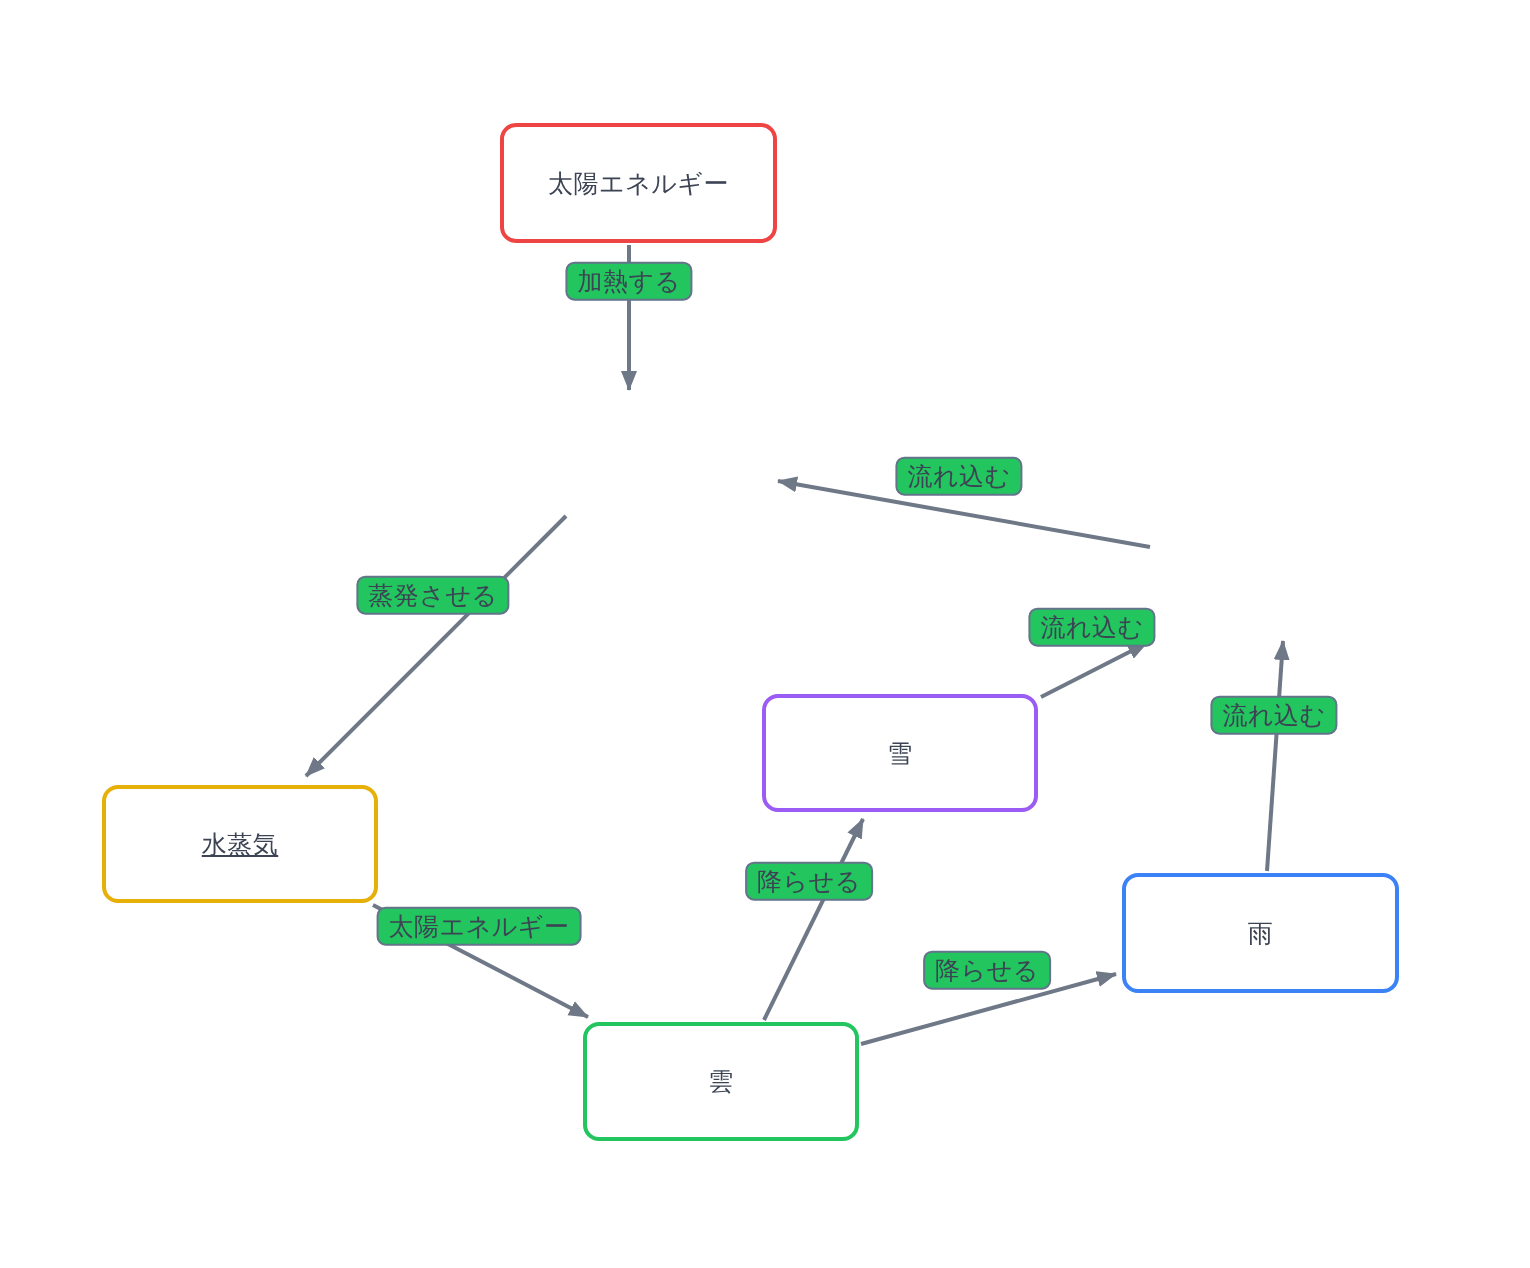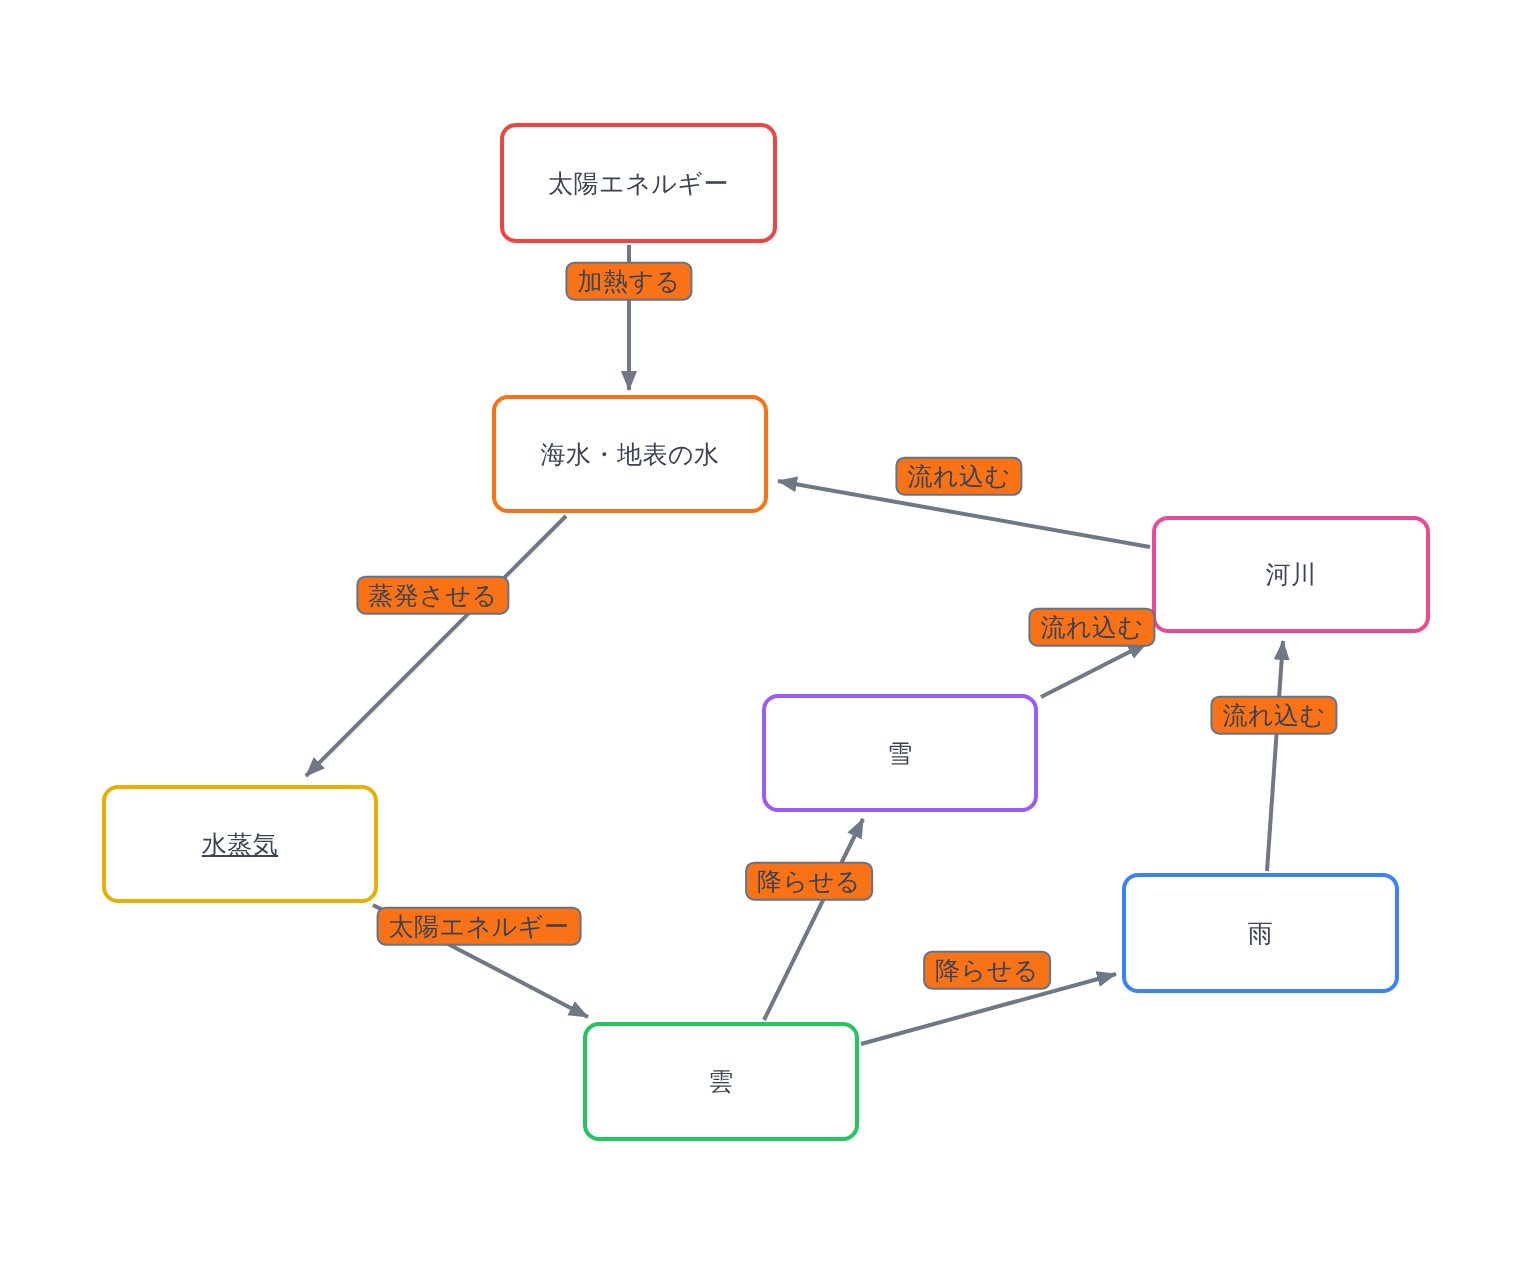--- a/index.html
+++ b/index.html
@@ -34,21 +34,21 @@
     align-items: center;
     justify-content: center;
     box-sizing: border-box;
     font-size: 25px;
     color: #3c4454;
     letter-spacing: 0.5px;
   }
   .edge-label {
     position: absolute;
     transform: translate(-50%, -50%);
-    background: #f97316;
+    background: #22c55e;
     border: 2px solid #64748b;
     border-radius: 9px;
     padding: 3px 10px;
     font-size: 25px;
     line-height: 1.15;
     color: #3c4454;
     white-space: nowrap;
     letter-spacing: 0.5px;
   }
 </style>
@@ -70,26 +70,20 @@
         <line x1="861" y1="1044" x2="1116" y2="974" marker-end="url(#arrowhead)"></line>
         <line x1="1041" y1="697" x2="1147" y2="643" marker-end="url(#arrowhead)"></line>
         <line x1="1267" y1="871" x2="1283" y2="641" marker-end="url(#arrowhead)"></line>
         <line x1="1150" y1="547" x2="778" y2="481" marker-end="url(#arrowhead)"></line>
       </g>
   </svg>
 
 <div class="node" style="left: 500px; top: 123px; width: 277px; height: 120px; border-color: rgb(239, 68, 68);">
       <span>太陽エネルギー</span>
     </div>
-    <div class="node" style="left: 492px; top: 395px; width: 276px; height: 118px; border-color: rgb(249, 115, 22);">
-      <span>海水・地表の水</span>
-    </div>
-    <div class="node" style="left: 1152px; top: 516px; width: 278px; height: 117px; border-color: rgb(236, 72, 153);">
-      <span>河川</span>
-    </div>
     <div class="node" style="left: 762px; top: 694px; width: 276px; height: 118px; border-color: rgb(155, 91, 245);">
       <span>雪</span>
     </div>
     <div class="node" style="left: 102px; top: 785px; width: 276px; height: 118px; border-color: rgb(231, 176, 8); text-decoration: underline;">
       <span>水蒸気</span>
     </div>
     <div class="node" style="left: 1122px; top: 873px; width: 277px; height: 120px; border-color: rgb(59, 130, 246);">
       <span>雨</span>
     </div>
     <div class="node" style="left: 583px; top: 1022px; width: 276px; height: 119px; border-color: rgb(34, 197, 94);">

